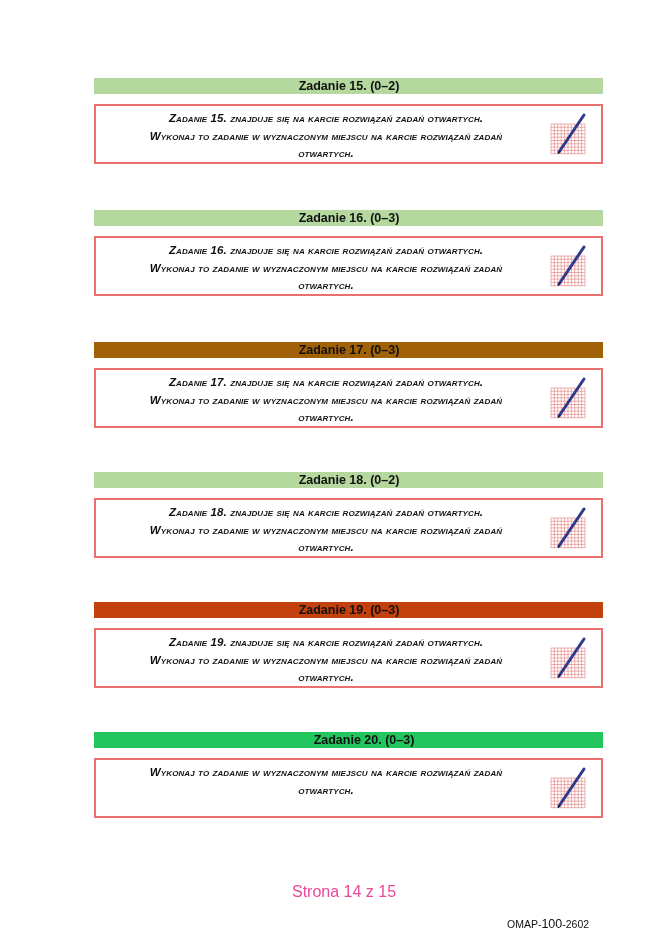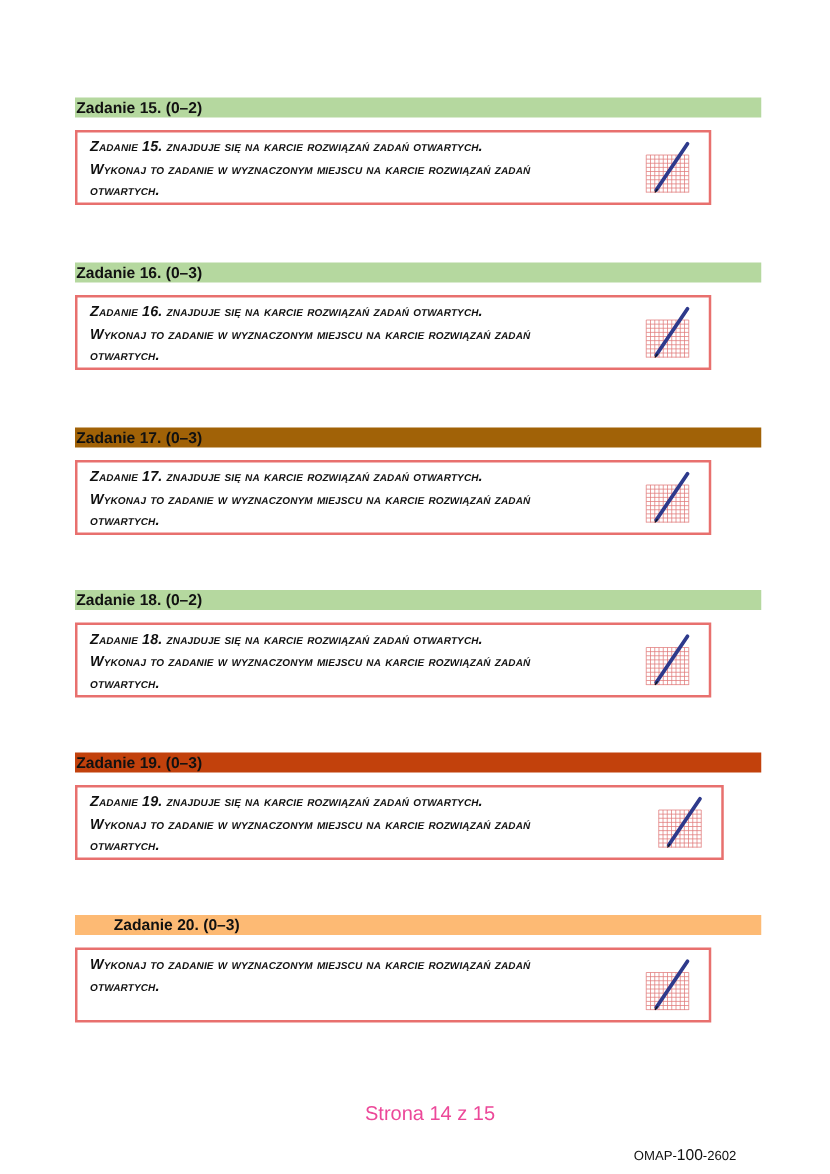--- a/index.html
+++ b/index.html
@@ -1,18 +1,18 @@
 <!DOCTYPE html>
 <html><head>
 <meta charset="utf-8">
 <style>
   html, body { margin: 0; padding: 0; background: #ffffff; }
   body { width: 664px; height: 939px; position: relative; overflow: hidden;
          font-family: "Liberation Sans", sans-serif; color: #111; }
-  .section { position: absolute; left: 60px; width: 549px; }
+  .section { position: absolute; left: 94px; width: 509px; text-align: center; }
   .task-header { height: 16px; background: #b5d89f; font-weight: bold;
                  font-size: 12.5px; line-height: 16px; padding-left: 1px; color: #111; }
   .task-box { position: absolute; top: 26px; left: 0; width: 505px; height: 56px;
               border: 2px solid #e8706e; background: #fff; }
   .task-text { position: absolute; left: 10px; top: 4px; width: 440px;
                font-weight: bold; font-style: italic; font-variant: small-caps;
                font-size: 11.5px; line-height: 17.5px; color: #111; letter-spacing: 0.1px; }
   .task-icon { position: absolute; right: 14px; top: 6px; width: 38px; height: 44px; }
   .footer-page { position: absolute; left: 292px; top: 883px; font-size: 16px; color: #ec4899; }
   .footer-code { position: absolute; left: 507px; top: 917px; font-size: 10.5px; color: #111; }
@@ -165,21 +165,21 @@
             <line x1="2" y1="38.4" x2="36" y2="38.4"></line>
             <line x1="2" y1="41.699999999999996" x2="36" y2="41.699999999999996"></line>
           </g>
         <line x1="10" y1="40" x2="35" y2="3" stroke-width="3" stroke-linecap="round" class="pen" stroke="#2e3a8c"></line>
         <line x1="9" y1="42" x2="11" y2="39" stroke="#111" stroke-width="1"></line>
       </svg>
     </div>
   </div>
     <div class="section" style="top: 602px;">
     <div class="task-header" style="background: #c2410c;">Zadanie 19. (0–3)</div>
-    <div class="task-box" style="border-color: rgb(232, 112, 110); padding-left: 10px;">
+    <div class="task-box" style="border-color: rgb(232, 112, 110);">
       <div class="task-text">
         <div><span class="num">Zadanie 19.</span><span class="rest"> znajduje się na karcie rozwiązań zadań otwartych.</span></div>
         <div class="l2">Wykonaj to zadanie w wyznaczonym miejscu na karcie rozwiązań zadań</div>
         <div class="l3">otwartych.</div>
       </div>
       <svg class="task-icon" viewBox="0 0 38 44">
         <g class="grid" stroke-width="0.6" stroke="#e07a7a">
             <line x1="2" y1="12" x2="2" y2="42"></line>
             <line x1="5.4" y1="12" x2="5.4" y2="42"></line>
             <line x1="8.8" y1="12" x2="8.8" y2="42"></line>
@@ -201,21 +201,21 @@
             <line x1="2" y1="35.1" x2="36" y2="35.1"></line>
             <line x1="2" y1="38.4" x2="36" y2="38.4"></line>
             <line x1="2" y1="41.699999999999996" x2="36" y2="41.699999999999996"></line>
           </g>
         <line x1="10" y1="40" x2="35" y2="3" stroke-width="3" stroke-linecap="round" class="pen" stroke="#2e3a8c"></line>
         <line x1="9" y1="42" x2="11" y2="39" stroke="#111" stroke-width="1"></line>
       </svg>
     </div>
   </div>
     <div class="section" style="top: 732px;">
-    <div class="task-header" style="background: #fdba74; padding-left: 31px;">Zadanie 20. (0–3)</div>
+    <div class="task-header" style="background: #22c55e; padding-left: 31px;">Zadanie 20. (0–3)</div>
     <div class="task-box" style="border-color: rgb(232, 112, 110);">
       <div class="task-text">
         <div class="l2">Wykonaj to zadanie w wyznaczonym miejscu na karcie rozwiązań zadań</div>
         <div class="l3">otwartych.</div>
       </div>
       <svg class="task-icon" viewBox="0 0 38 44">
         <g class="grid" stroke-width="0.6" stroke="#e07a7a">
             <line x1="2" y1="12" x2="2" y2="42"></line>
             <line x1="5.4" y1="12" x2="5.4" y2="42"></line>
             <line x1="8.8" y1="12" x2="8.8" y2="42"></line>

